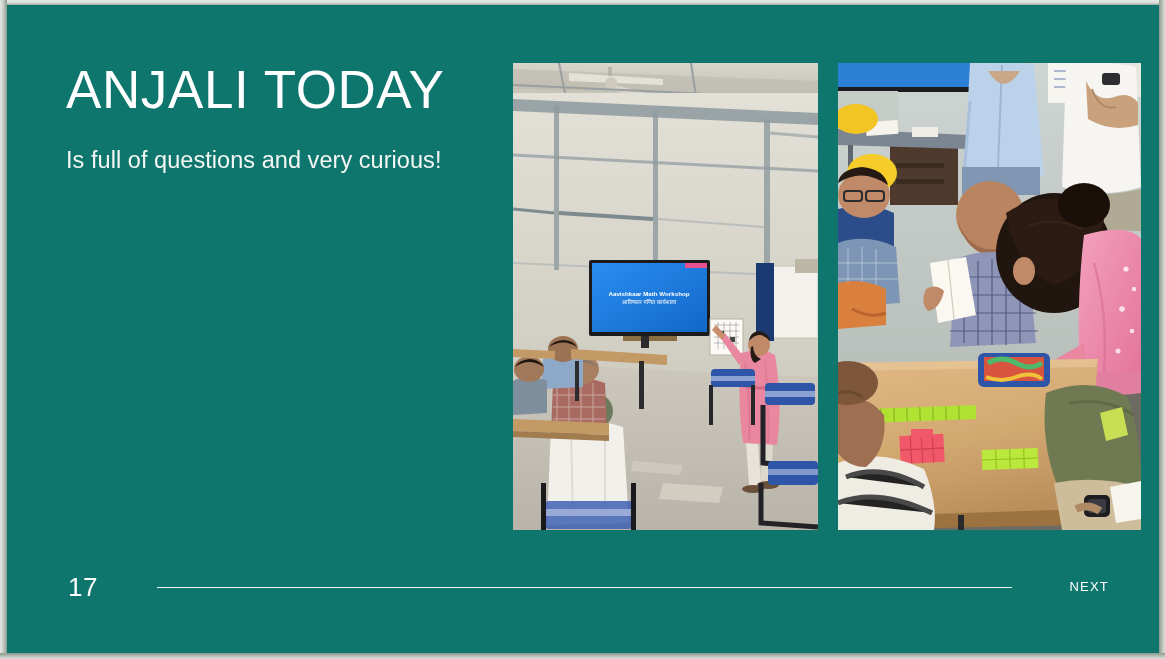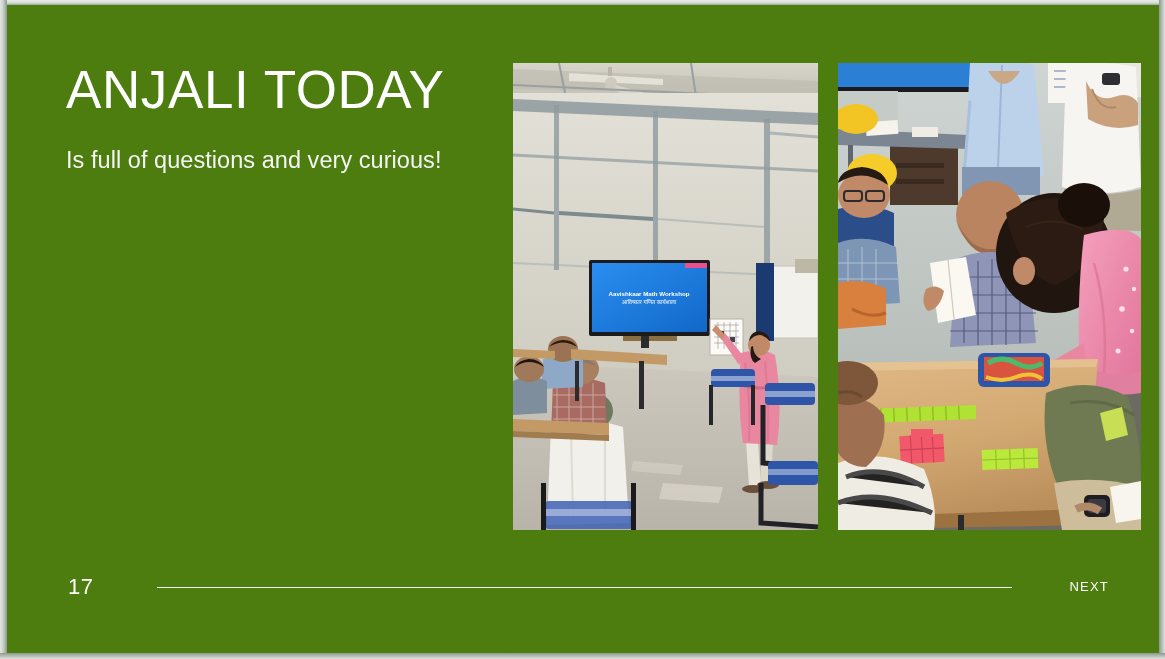--- a/index.html
+++ b/index.html
@@ -8,21 +8,21 @@
     padding: 0;
     background: #ffffff;
   }
   body {
     font-family: "Liberation Sans", sans-serif;
   }
   .slide {
     position: relative;
     width: 1165px;
     height: 659px;
-    background: #4d7c0f;
+    background: #0f766e;
     overflow: hidden;
     box-sizing: border-box;
   }
   
   .edge-top {
     position: absolute; left: 0; top: 0; width: 1165px; height: 5px;
     background: linear-gradient(to bottom, #e8eae7 0%, #d8ddd8 55%, #9aa69c 100%);
   }
   .edge-left {
     position: absolute; left: 0; top: 0; width: 7px; height: 659px;
@@ -83,21 +83,21 @@
   .footer {
     position: absolute;
     left: 0; right: 0;
     top: 571px;
     height: 34px;
   }
   .page-number {
     position: absolute;
     left: 68px;
     top: 0;
-    font-size: 22px;
+    font-size: 26px;
     font-weight: 400;
     color: #ffffff;
     line-height: 32px;
     letter-spacing: 0.5px;
   }
   .footer-rule {
     position: absolute;
     left: 157px;
     top: 16px;
     width: 855px;

